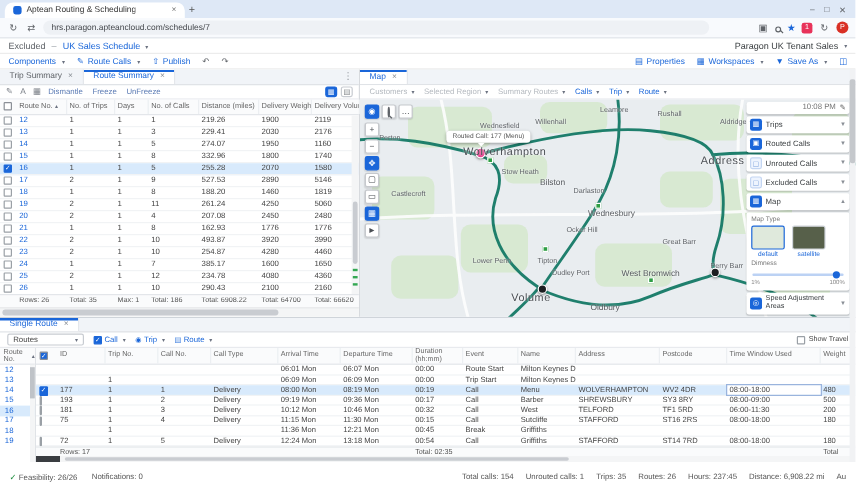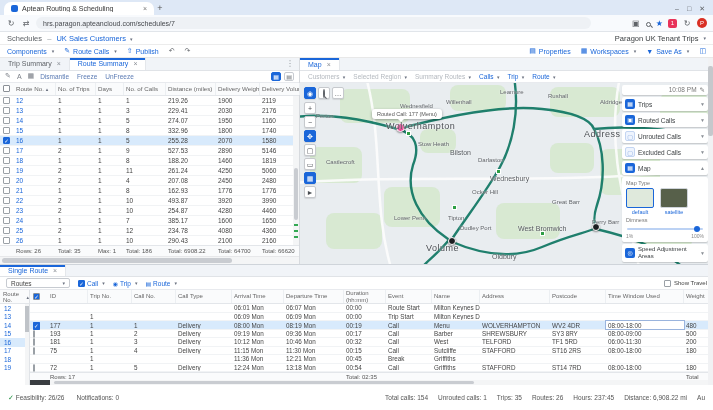--- a/index.html
+++ b/index.html
@@ -170,27 +170,27 @@
     <span class="mag"></span>
     <span class="star">★</span>
     <span class="badge-red">1</span>
     <span class="aicon">↻</span>
     <span class="avatar">P</span>
   </div>
 </div>
 
 <div class="app-header">
   <div>
-    <span class="bc-schedules">Schedules</span>
+    <span class="bc-schedules">Excluded</span>
     <span class="bc-sep">–</span>
-    <span class="bc-name">UK Sales Customers</span>
+    <span class="bc-name">UK Sales Schedule</span>
     <span class="caret">▾</span>
   </div>
   <div class="tenant">
-    <span>Paragon UK Tenant Trips</span>
+    <span>Paragon UK Tenant Sales</span>
     <span class="caret">▾</span>
   </div>
 </div>
 
 <div class="app-toolbar">
   <span class="tb-item">
       <span>Components</span>
       <span class="caret">▾</span>
     </span>
   <span class="tb-item">

